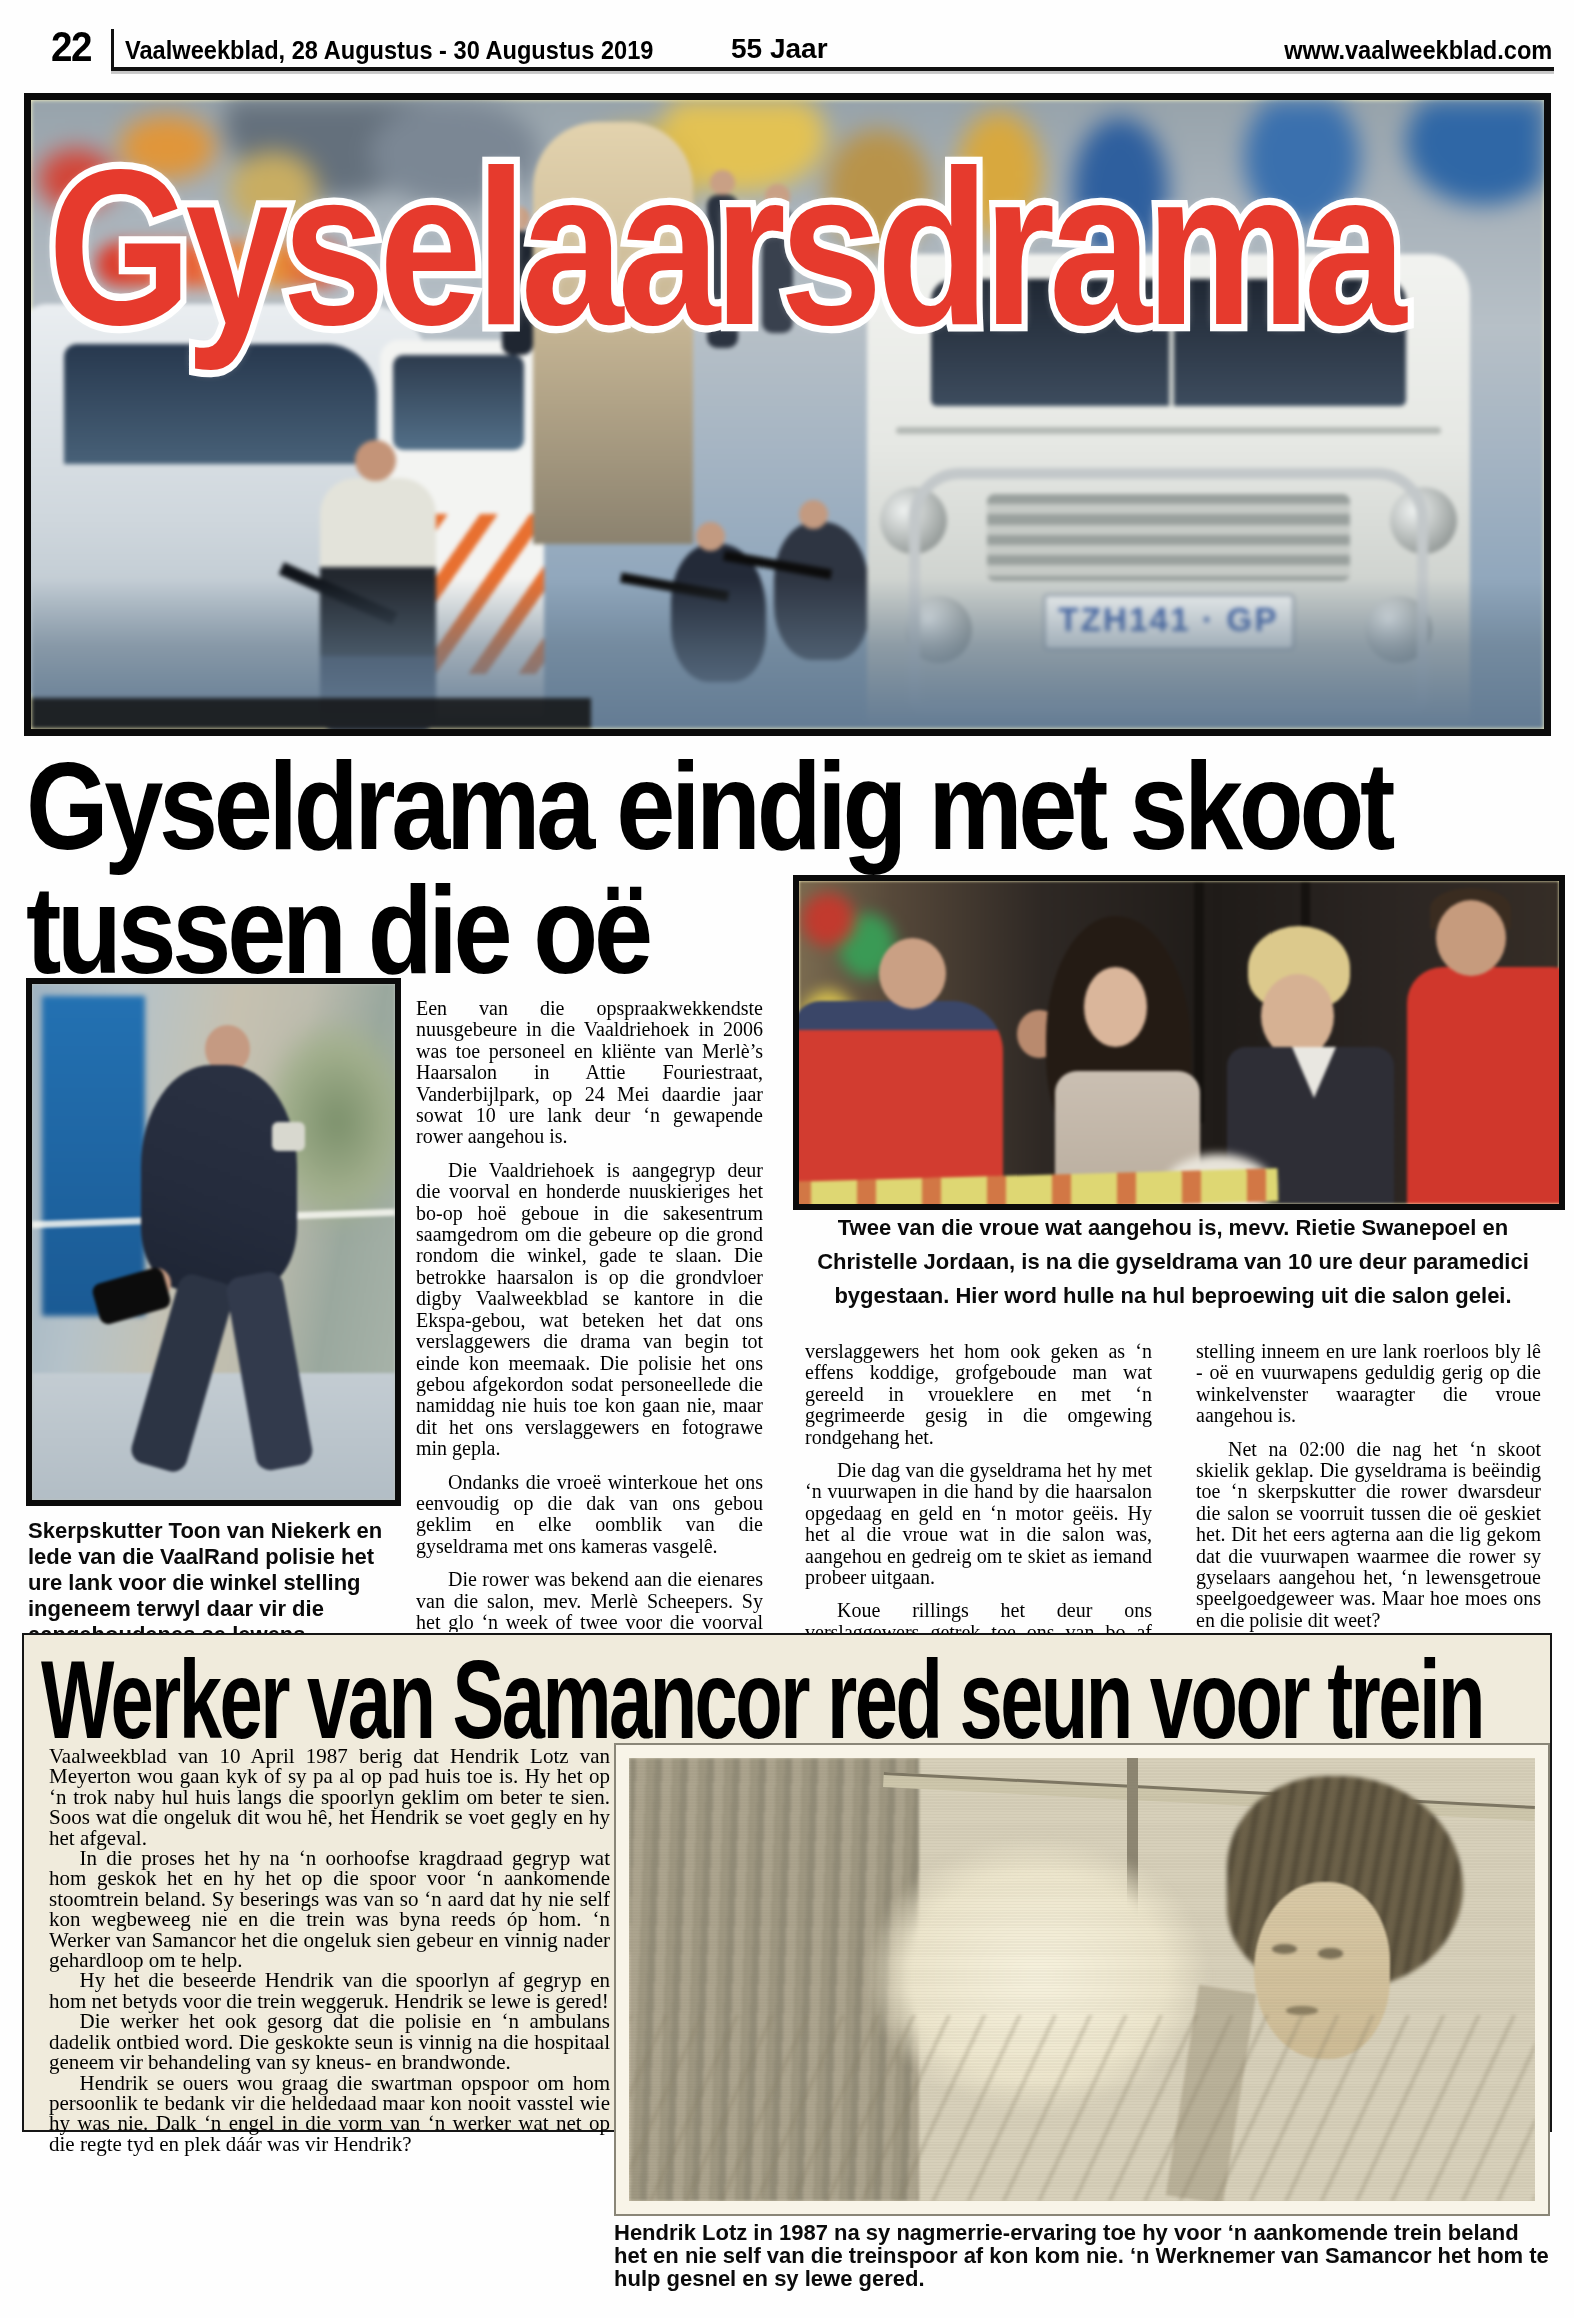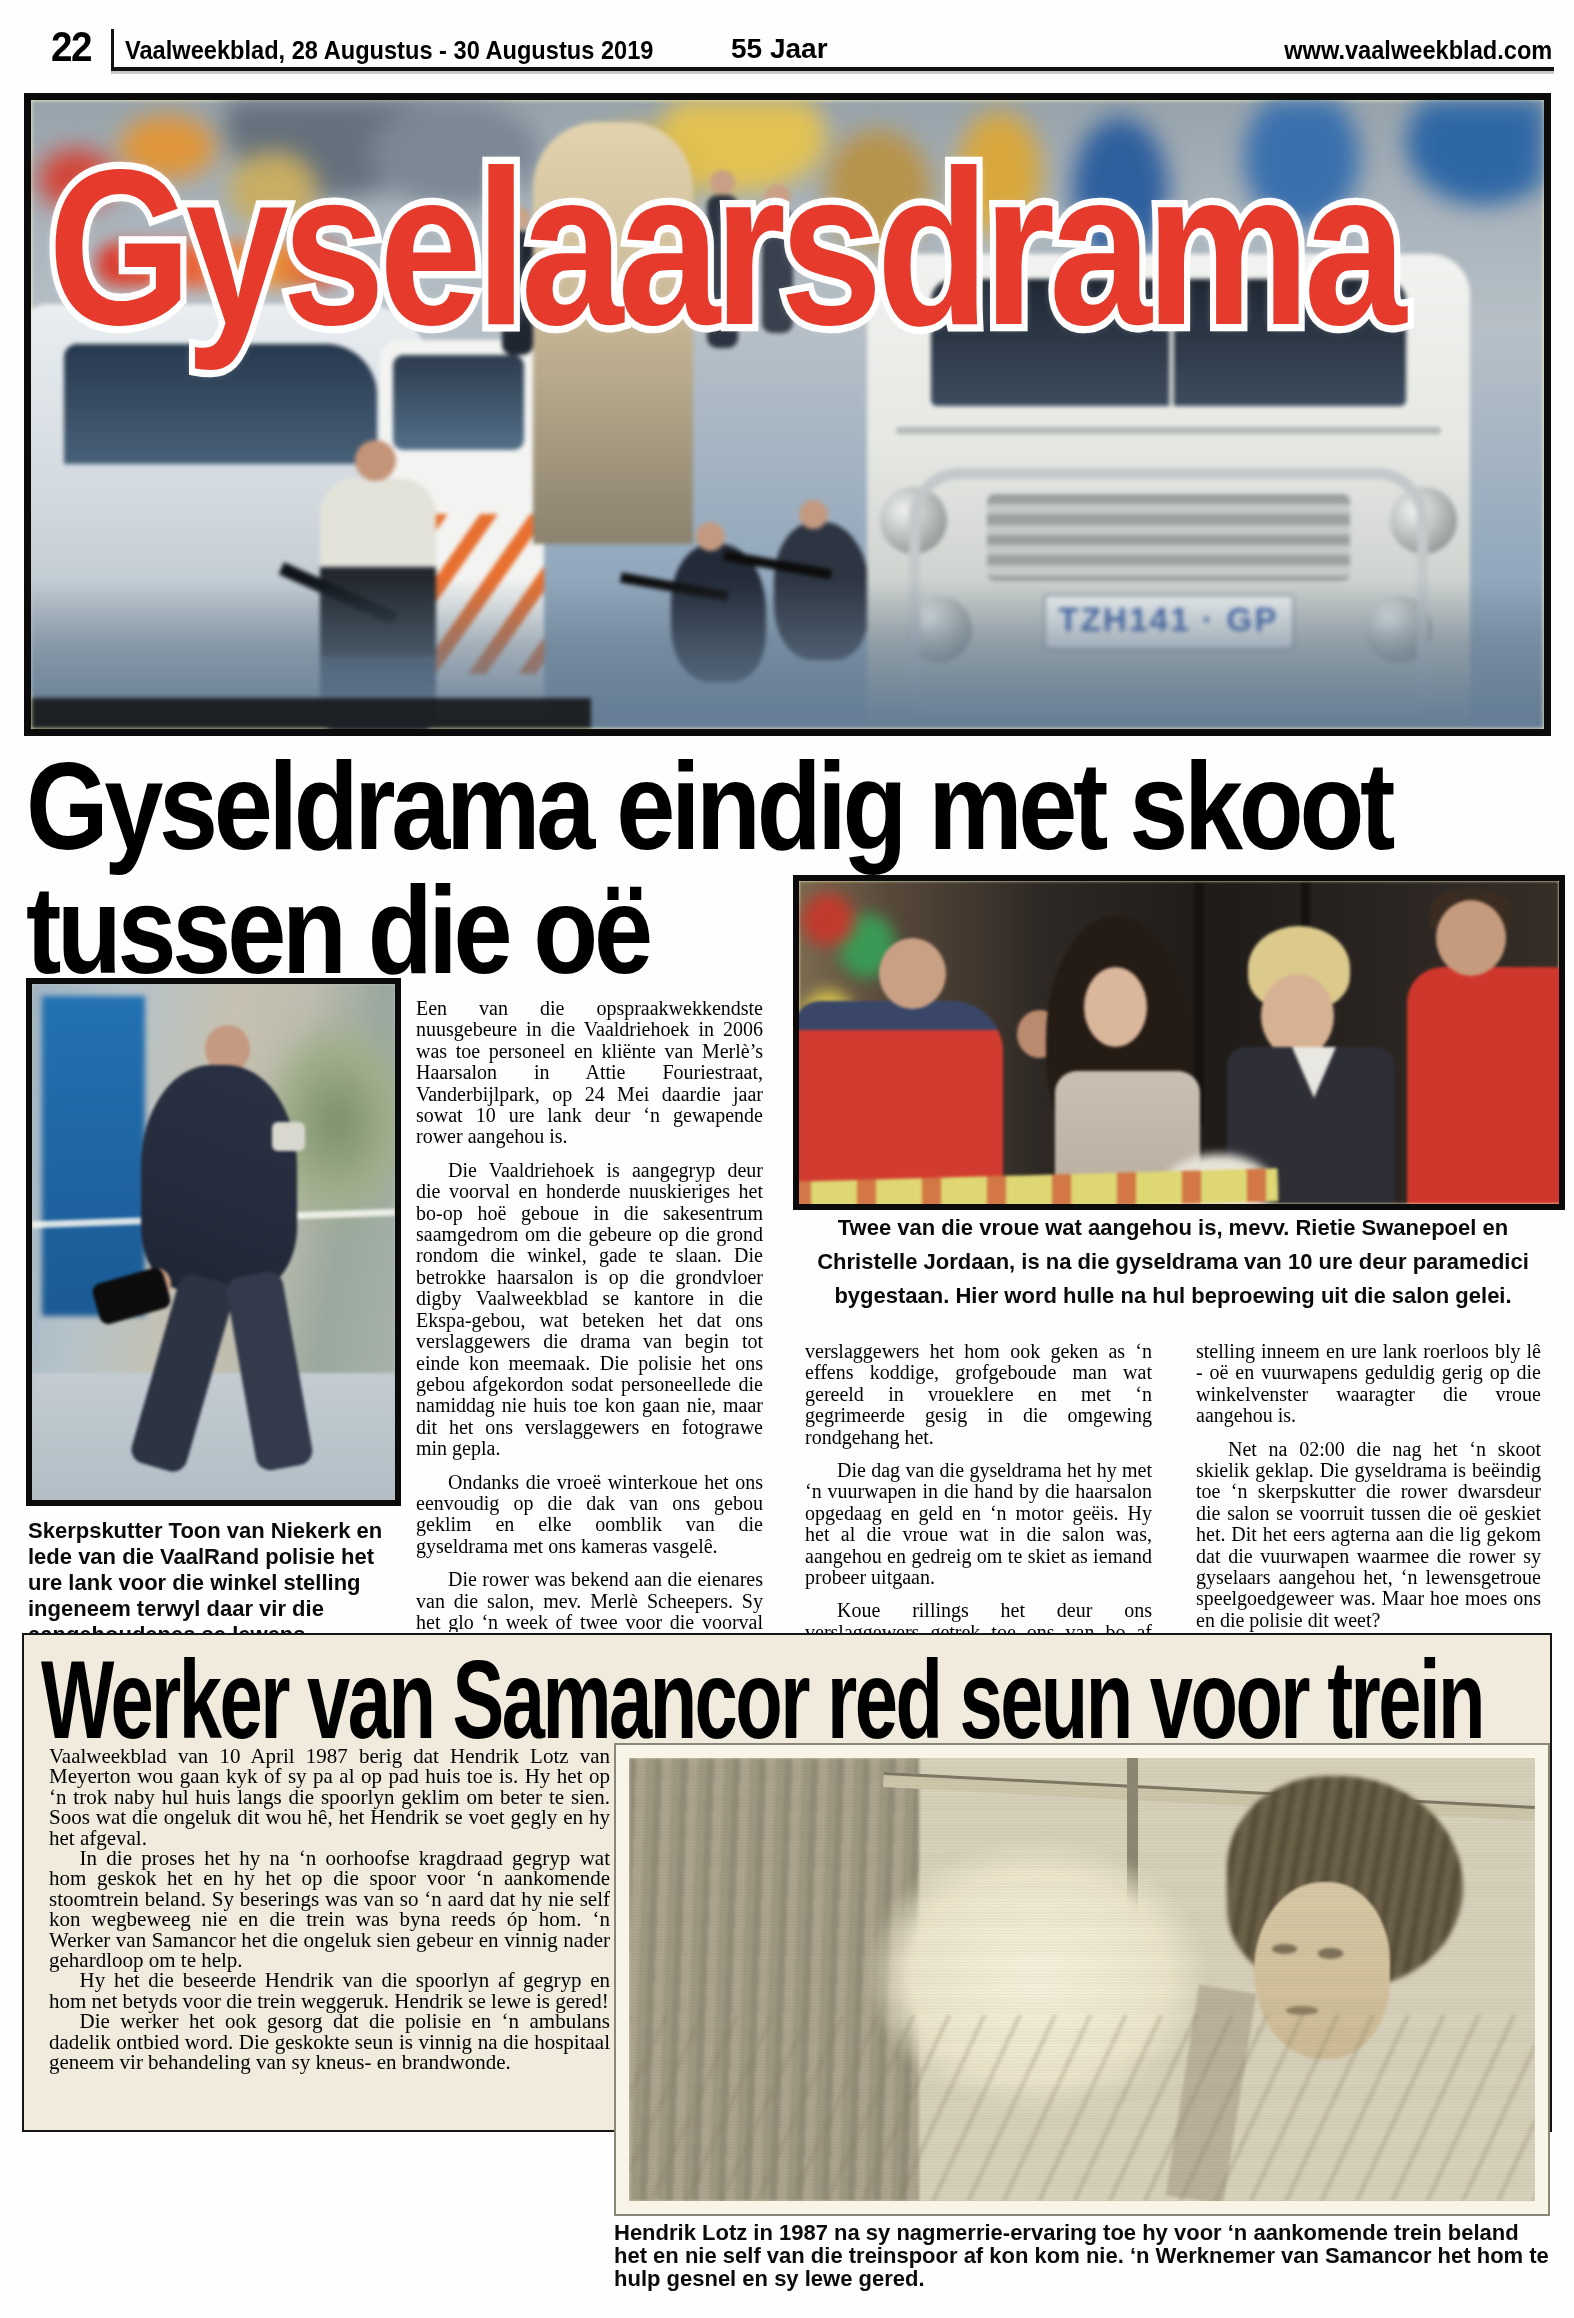--- a/index.html
+++ b/index.html
@@ -334,20 +334,21 @@
   </div>
 
   <section class="story-box">
     <h2 class="h2-line" style="margin:0;"><span class="cond">Werker van Samancor red seun voor trein</span></h2>
 
     <div class="a2col">
       <p>Vaalweekblad van 10 April 1987 berig dat Hendrik Lotz van Meyerton wou gaan kyk of sy pa al op pad huis toe is. Hy het op ‘n trok naby hul huis langs die spoorlyn geklim om beter te sien. Soos wat die ongeluk dit wou hê, het Hendrik se voet gegly en hy het afgeval.</p>
       <p>In die proses het hy na ‘n oorhoofse kragdraad gegryp wat hom geskok het en hy het op die spoor voor ‘n aankomende stoomtrein beland. Sy beserings was van so ‘n aard dat hy nie self kon wegbeweeg nie en die trein was byna reeds óp hom. ‘n Werker van Samancor het die ongeluk sien gebeur en vinnig nader gehardloop om te help.</p>
       <p>Hy het die beseerde Hendrik van die spoorlyn af gegryp en hom net betyds voor die trein weggeruk. Hendrik se lewe is gered!</p>
       <p>Die werker het ook gesorg dat die polisie en ‘n ambulans dadelik ontbied word. Die geskokte seun is vinnig na die hospitaal geneem vir behandeling van sy kneus- en brandwonde.</p>
+      <p>Hendrik se ouers wou graag die swartman opspoor om hom persoonlik te bedank vir die heldedaad maar kon nooit vasstel wie hy was nie. Dalk ‘n engel in die vorm van ‘n werker wat net op die regte tyd en plek dáár was vir Hendrik?</p>
     </div>
 
     <figure class="bottom-photo" style="margin:0;">
       <div class="bp-inner">
         <div class="bp-curtain"></div>
         <div class="bp-rail"></div>
         <div class="bp-post"></div>
         <div class="bp-pillow"></div>
         <div class="bp-hair"></div>
         <div class="bp-face"></div>

